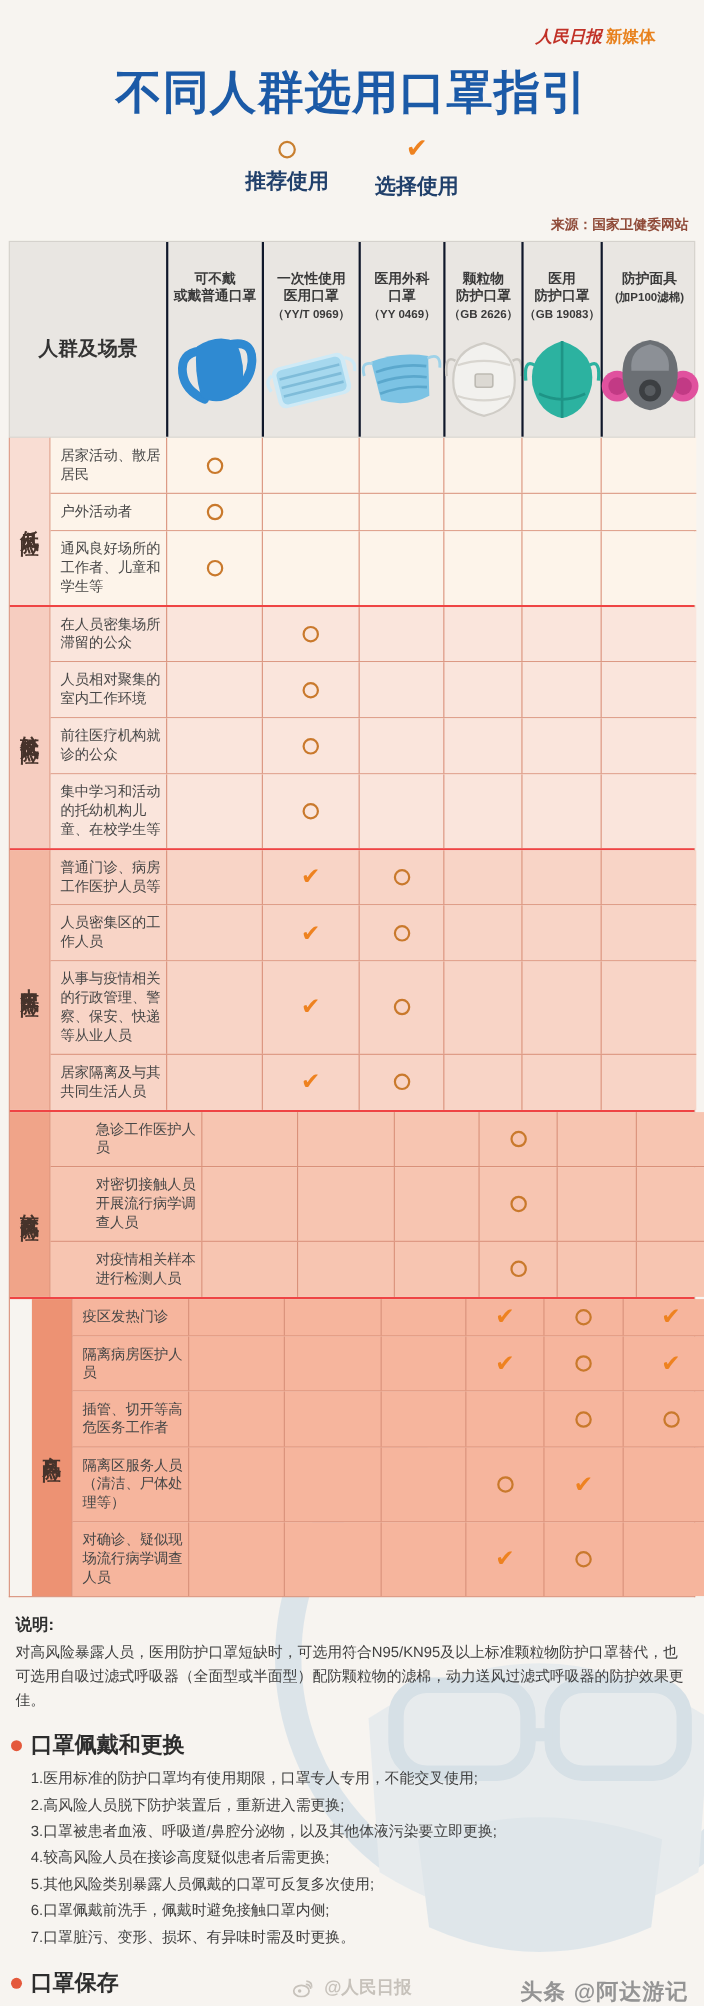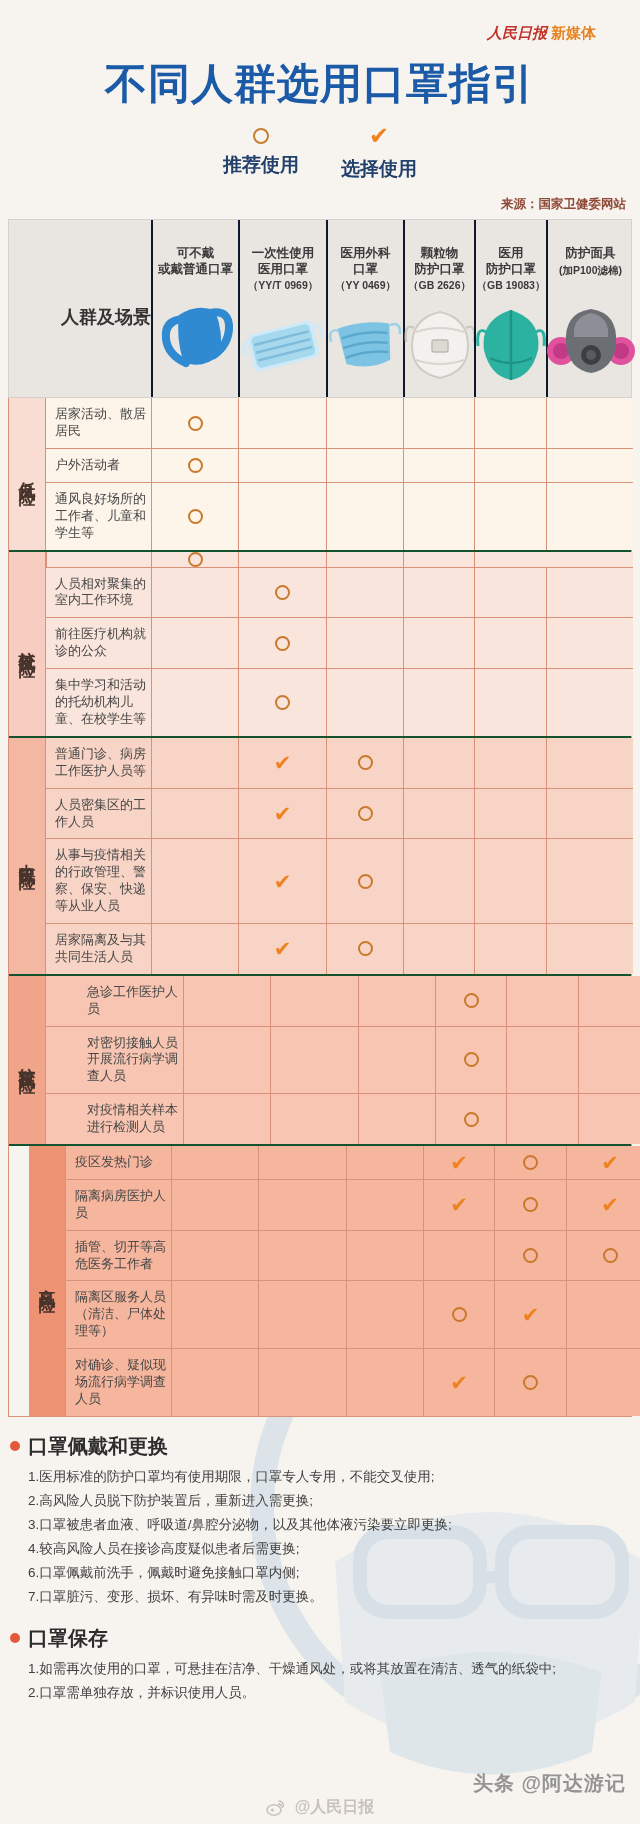--- a/index.html
+++ b/index.html
@@ -20,29 +20,29 @@
   .o-ring { width:16px; height:16px; border:2.5px solid #c87f2f; border-radius:50%; display:inline-block; background:transparent; }
   .v-glyph { color:#ee8220; font-size:24px; font-weight:900; line-height:1; }
   .source-line { margin:14px 14px 6px 0; text-align:right; color:#8f4a38; font-size:12.5px; font-family:"Liberation Serif","DejaVu Serif",serif; font-weight:700; }
   
   .mask-table { position:relative; z-index:2; margin:0 8px; width:624px; }
   .thead {
     display:grid; grid-template-columns:142px 87px 88px 77px 71px 72px 87px;
     background:#e9e6e2; border:1px solid #d5d2cd;
   }
   .hcell { border-left:2px solid #0f172a; display:flex; flex-direction:column; align-items:center; padding-top:26px; }
-  .hcell.corner { border-left:none; justify-content:center; padding-top:16px;align-items:flex-end; }
+  .hcell.corner { border-left:none; justify-content:center; padding-top:16px; }
   .corner-label { font-size:18px; font-weight:800; color:#333; }
   .hname { font-size:12.5px; font-weight:800; color:#3a3a3a; text-align:center; white-space:pre-line; line-height:1.25; }
   .hstd  { font-size:10.5px; font-weight:700; color:#3a3a3a; margin-top:2px; white-space:nowrap; }
   .hmask { margin-top:auto; height:104px; display:flex; align-items:center; justify-content:center; }
   .hmask svg { display:block; }
   
   .tbody { border:1px solid #d9917a; border-top:none; }
-  .risk-group { display:flex; border-bottom:2px solid #14532d; }
+  .risk-group { display:flex; border-bottom:2px solid #ef4444; }
   .risk-group:last-child { border-bottom:none;padding-left:20px; }
   .risk-label {
     width:37px; flex:0 0 37px; display:flex; align-items:center; justify-content:center;
     writing-mode:vertical-rl; text-orientation:upright;
     font-size:17px; font-weight:800; color:#46332b; letter-spacing:3px;
     border-right:1px solid #d9917a;
   }
   .rows { flex:1; }
   .trow { display:grid; grid-template-columns:105px 87px 88px 77px 71px 72px 87px; border-bottom:1px solid #d9917a; }
   .rows .trow:last-child { border-bottom:none; }
@@ -63,21 +63,21 @@
   .sections { position:relative; z-index:2; margin:10px 14px 0 10px; }
   .section { margin-top:16px; }
   .sec-head { display:flex; align-items:center; gap:8px; margin-bottom:5px; }
   .sec-dot { width:10px; height:10px; border-radius:50%; background:#e4593c; flex:0 0 10px; }
   .sec-title { font-size:20px; font-weight:800; color:#2d2d2d; }
   .sec-item { margin-left:18px; font-size:13.5px; color:#3f3f3f; line-height:1.78; }
   
   .figure-watermark { position:absolute; top:1232px; right:-70px; z-index:1; opacity:.5; }
   .weibo-mark { position:absolute; left:0; right:0; bottom:6px; z-index:2; display:flex; justify-content:center; align-items:center; gap:11px;
     color:#c7c2bb; font-size:16px; font-weight:700; }
-  .credit { position:absolute; right:14px; bottom:27px; z-index:2; color:#949494; font-size:20px; font-weight:800; letter-spacing:1px; }
+  .credit { position:absolute; right:14px; bottom:0; z-index:2; color:#949494; font-size:20px; font-weight:800; letter-spacing:1px; }
 </style>
 </head>
 <body>
 
 <div class="page">
 
   <div class="brand">
     <span class="logo-main">人民日报</span><span class="logo-suffix">新媒体</span>
   </div>
 
@@ -224,20 +224,21 @@
               <div class="mcell"></div>
               <div class="mcell"></div>
               <div class="mcell"></div>
             </div>
           </div>
         </div>
         <div class="risk-group risk-1">
           <div class="risk-label">较低风险</div>
           <div class="rows">
             <div class="trow">
+              <div class="scenario">在人员密集场所滞留的公众</div>
               <div class="mcell"></div>
               <div class="mcell">
                 <span class="o-mark"></span>
               </div>
               <div class="mcell"></div>
               <div class="mcell"></div>
               <div class="mcell"></div>
               <div class="mcell"></div>
             </div>
             <div class="trow">
@@ -440,32 +441,37 @@
               <div class="mcell">
                 <span class="o-mark"></span>
               </div>
               <div class="mcell"></div>
             </div>
           </div>
         </div>
       </div>
   </div>
 
+  <div class="note">
+    <div class="note-label">说明:</div>
+    <div class="note-text">对高风险暴露人员，医用防护口罩短缺时，可选用符合N95/KN95及以上标准颗粒物防护口罩替代，也可选用自吸过滤式呼吸器（全面型或半面型）配防颗粒物的滤棉，动力送风过滤式呼吸器的防护效果更佳。</div>
+  </div>
 
   <div class="sections" id="sections">
 
   <div class="section">
         <div class="sec-head">
           <span class="sec-dot"></span>
           <span class="sec-title">口罩佩戴和更换</span>
         </div>
         <div class="sec-item">1.医用标准的防护口罩均有使用期限，口罩专人专用，不能交叉使用;</div>
         <div class="sec-item">2.高风险人员脱下防护装置后，重新进入需更换;</div>
         <div class="sec-item">3.口罩被患者血液、呼吸道/鼻腔分泌物，以及其他体液污染要立即更换;</div>
         <div class="sec-item">4.较高风险人员在接诊高度疑似患者后需更换;</div>
+        <div class="sec-item">5.其他风险类别暴露人员佩戴的口罩可反复多次使用;</div>
         <div class="sec-item">6.口罩佩戴前洗手，佩戴时避免接触口罩内侧;</div>
         <div class="sec-item">7.口罩脏污、变形、损坏、有异味时需及时更换。</div>
       </div>
       <div class="section">
         <div class="sec-head">
           <span class="sec-dot"></span>
           <span class="sec-title">口罩保存</span>
         </div>
         <div class="sec-item">1.如需再次使用的口罩，可悬挂在洁净、干燥通风处，或将其放置在清洁、透气的纸袋中;</div>
         <div class="sec-item">2.口罩需单独存放，并标识使用人员。</div>

